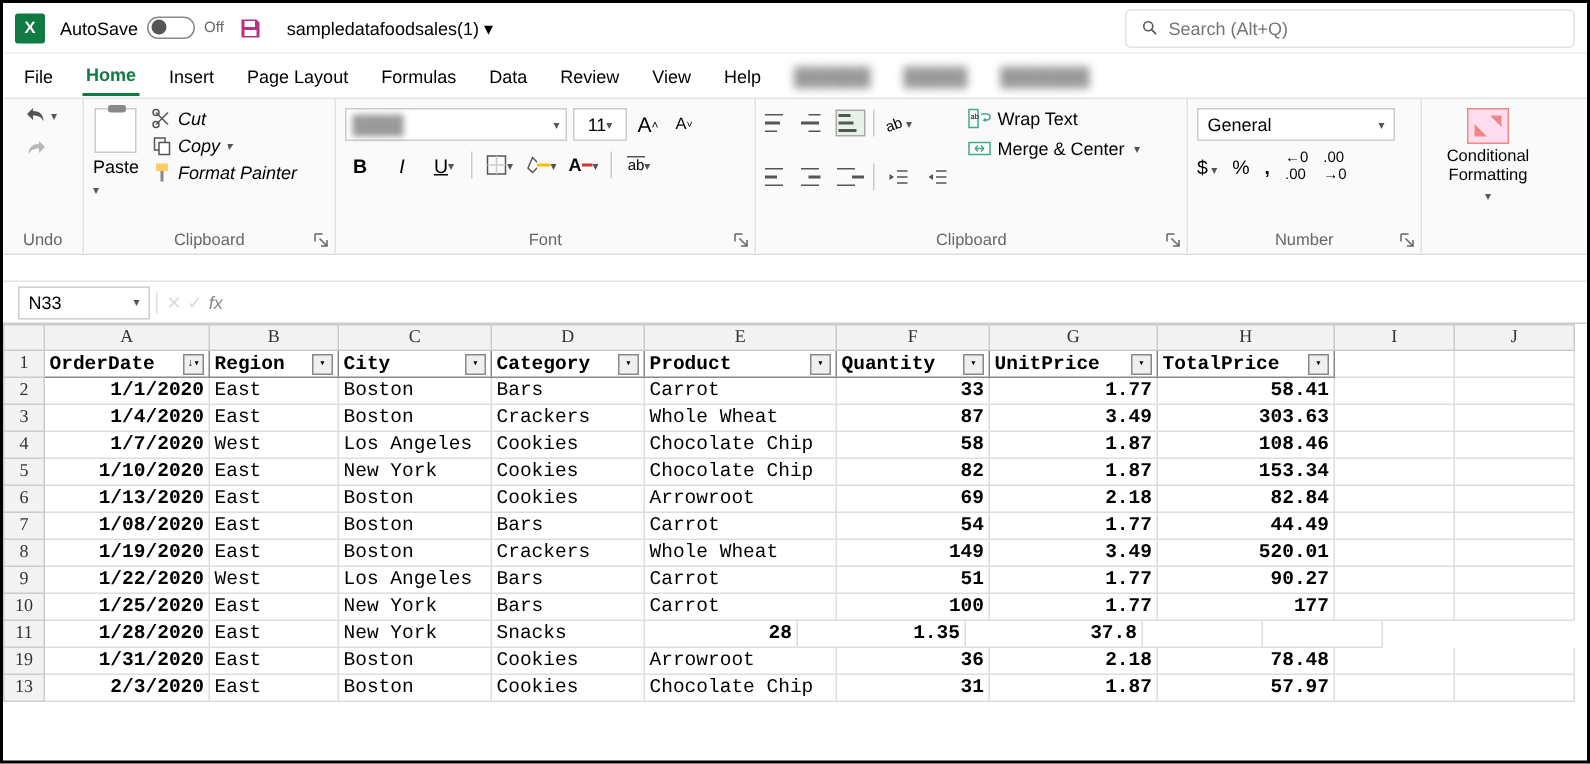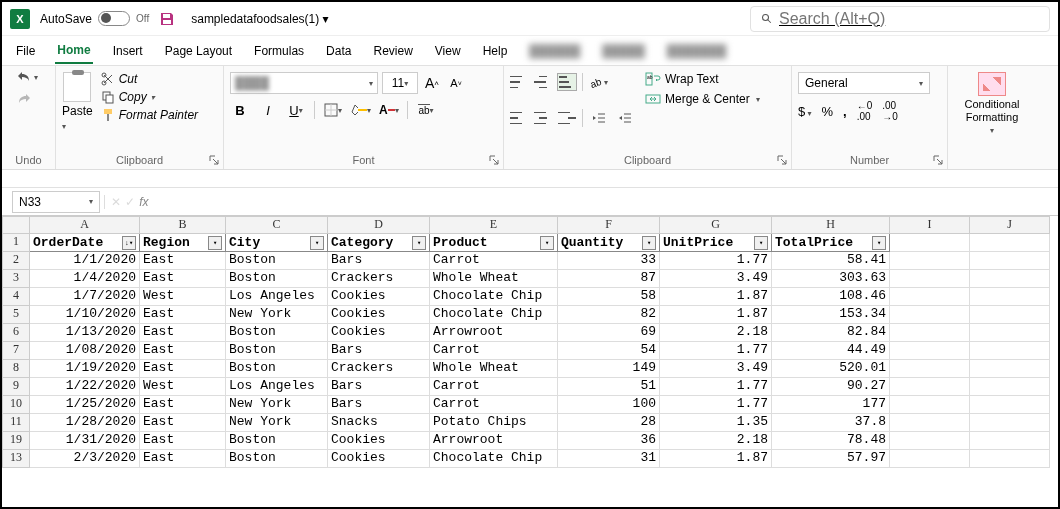--- a/index.html
+++ b/index.html
@@ -7,21 +7,21 @@
   
   
   .titlebar { display: flex; align-items: center; height: 34px; padding: 0 8px; background: #fff; border-bottom: 1px solid #eee; }
   .excel-logo { width: 20px; height: 20px; background: #107c41; color: #fff; font-weight: bold; font-size: 11px; display: flex; align-items: center; justify-content: center; border-radius: 2px; margin-right: 10px; }
   .autosave { display: flex; align-items: center; font-size: 12px; gap: 6px; margin-right: 10px; }
   .toggle { width: 32px; height: 15px; background: #fff; border: 1px solid #888; border-radius: 8px; position: relative; }
   .toggle::before { content: ''; position: absolute; width: 10px; height: 10px; background: #555; border-radius: 50%; top: 1px; left: 2px; }
   .save-icon { width: 16px; height: 16px; color: #b83280; margin-right: 16px; }
   .filename { font-size: 12px; }
   .search-wrap { margin-left: auto; display: flex; align-items: center; width: 300px; height: 26px; padding: 0 10px; border: 1px solid #e1e1e1; border-radius: 4px; background: #fff; }
-  .search-wrap input { border: none; outline: none; flex: 1; font-size: 16px; margin-left: 6px; text-decoration: underline; }
+  .search-wrap input { border: none; outline: none; flex: 1; font-size: 12px; margin-left: 6px; }
   .search-icon { width: 12px; height: 12px; color: #555; }
   
   
   .menutabs { display: flex; align-items: center; height: 30px; padding: 0 12px; gap: 18px; border-bottom: 1px solid #e1e1e1; }
   .menutab { font-size: 12px; padding: 5px 2px; cursor: pointer; }
   .menutab.active { color: #107c41; border-bottom: 2px solid #107c41; font-weight: 600; }
   .blurred { filter: blur(3px); color: #999; }
   
   
   .ribbon { display: flex; height: 104px; background: #fafafa; border-bottom: 1px solid #ddd; }
@@ -76,21 +76,21 @@
   
   .sheet { display: flex; flex-direction: column; font-family: Consolas, 'Courier New', monospace; font-size: 13px; }
   .col-headers { display: flex; height: 18px; }
   .corner { width: 28px; border: 1px solid #ccc; background: #f3f3f3; }
   .colh { border: 1px solid #ccc; border-left: none; background: #f3f3f3; text-align: center; font-size: 12px; font-family: 'Segoe UI'; color: #333; }
   .row { display: flex; height: 18px; }
   .rowh { width: 28px; border: 1px solid #ccc; border-top: none; background: #f3f3f3; text-align: center; font-size: 12px; font-family: 'Segoe UI'; color: #333; }
   .cell { border-right: 1px solid #ddd; border-bottom: 1px solid #ddd; padding: 0 3px; overflow: hidden; white-space: nowrap; }
   .hdrcell { border-right: 1px solid #888; border-bottom: 1px solid #888; padding: 0 3px; overflow: hidden; white-space: nowrap; font-weight: bold; position: relative; display: flex; align-items: center; background: #fff; }
   .filter-btn { margin-left: auto; width: 14px; height: 14px; border: 1px solid #888; background: #f0f0f0; display: flex; align-items: center; justify-content: center; font-size: 7px; }
-  .num { text-align: right; }
+  .num { text-align: right; font-weight: bold; }
   
   .colA { width: 110px; } .colB { width: 86px; } .colC { width: 102px; } .colD { width: 102px; }
   .colE { width: 128px; } .colF { width: 102px; } .colG { width: 112px; } .colH { width: 118px; }
   .colI { width: 80px; } .colJ { width: 80px; }
   
   svg { display: block; }
   .caret { font-size: 8px; color: #555; }
 </style>
 </head>
 <body>
@@ -549,21 +549,20 @@
         <div class="cell colH num">177</div>
         <div class="cell colI"></div>
         <div class="cell colJ"></div>
       </div>
       <div class="row">
         <div class="rowh">11</div>
         <div class="cell colA num">1/28/2020</div>
         <div class="cell colB">East</div>
         <div class="cell colC">New York</div>
         <div class="cell colD">Snacks</div>
-        <div class="cell colE">Potato Chips</div>
         <div class="cell colF num">28</div>
         <div class="cell colG num">1.35</div>
         <div class="cell colH num">37.8</div>
         <div class="cell colI"></div>
         <div class="cell colJ"></div>
       </div>
       <div class="row">
         <div class="rowh">19</div>
         <div class="cell colA num">1/31/2020</div>
         <div class="cell colB">East</div>

